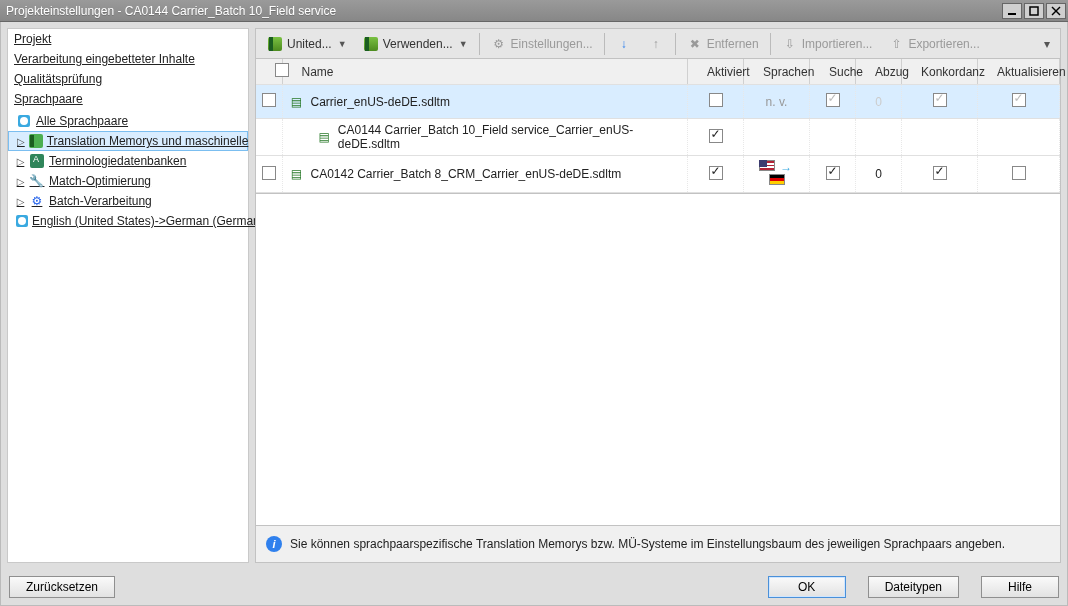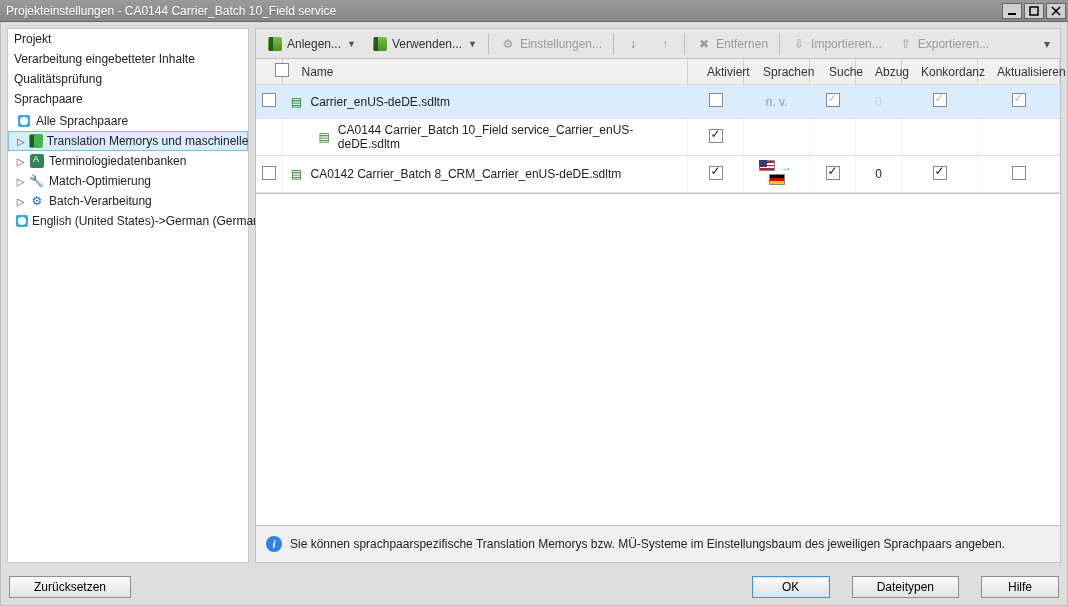--- a/index.html
+++ b/index.html
@@ -10,21 +10,21 @@
   .titlebar { height:22px; background:linear-gradient(#9a9a9a,#878787); color:#fff; display:flex; align-items:center; padding:0 2px 0 6px; border-bottom:1px solid #666;gap:45px; }
   .titlebar .title { font-size:12px; text-shadow:0 1px 0 rgba(0,0,0,.2); }
   .winbtns { margin-left:auto; display:flex; }
   .winbtn { width:20px; height:16px; margin-left:2px; background:#cfcfcf; border:1px solid #666; display:flex; align-items:center; justify-content:center; cursor:pointer; }
   .winbtn svg { display:block; }
 
   .outer { position:absolute; top:22px; left:0; right:0; bottom:0; background:#dedede; border:1px solid #bbb; border-top:none;}
   .content { display:flex; height:calc(100% - 36px); }
 
   
-  .sidebar { width:242px; background:#fff; border:1px solid #c9c9c9; margin:6px 6px 6px 6px; display:flex; flex-direction:column; font-size:12px; }
+  .sidebar { width:242px; background:#fff; border:1px solid #c9c9c9; margin:6px 6px 6px 6px; display:flex; flex-direction:column; font-size:12px;text-decoration:underline; }
   .sidebar .item { padding:3px 6px; cursor:pointer; white-space:nowrap; overflow:hidden; text-overflow:ellipsis;}
   .sidebar .tree { padding:2px 0;}
   .tree-item { display:flex; align-items:center; padding:2px 4px 2px 8px; cursor:pointer; white-space:nowrap; }
   .tree-item.level1 { padding-left:18px;}
   .tree-item.level1 .exp { margin-left:-10px;}
   .tree-item .exp { width:9px; height:9px; display:inline-flex; align-items:center; justify-content:center; margin-right:4px; color:#555; font-size:10px;}
   .tree-item .ticon { width:16px; height:16px; margin-right:4px; display:inline-flex; align-items:center; justify-content:center;}
   .tree-item.selected { background:#d9edff; border:1px solid #7bbef0; padding-top:1px; padding-bottom:1px;}
   .circle-db { width:12px; height:12px; background:#3aa9e0; border-radius:2px; position:relative;}
   .circle-db::after { content:""; position:absolute; top:2px; left:2px; width:8px; height:8px; background:#fff; border-radius:50%;}
@@ -64,21 +64,21 @@
   .flag-us::after{content:"";position:absolute;top:-1px;left:-1px;width:8px;height:7px;background:#3c3b6e;}
   .flag-de{ display:inline-block; width:16px;height:11px; background:linear-gradient(#000 0 33.3%, #dd0000 33.3% 66.6%, #ffce00 66.6% 100%); border:1px solid #888;}
   .arrow-r{ color:#3aa9e0; font-size:12px; margin:0 2px;}
 
   .spacer{ flex:1; background:#fff; border:1px solid #c2c2c2; border-top:none;}
   .infobar { background:#f0f0f0; border:1px solid #c2c2c2; border-top:none; padding:10px 10px; display:flex; align-items:center; gap:8px; font-size:12px;}
   .info-ic{ width:16px;height:16px;border-radius:50%;background:#2f80ed;color:#fff;display:flex;align-items:center;justify-content:center;font-weight:bold;font-style:italic;font-size:11px;}
 
   
   .btnbar{ position:absolute; left:0; right:0; bottom:0; height:36px; background:#dedede; display:flex; align-items:center; padding:0 8px; border-top:0px solid #bbb;}
-  .btn{ min-width:78px; height:22px; background:linear-gradient(#fafafa,#e2e2e2); border:1px solid #8f8f8f; cursor:pointer; font-size:12px; padding:0 24px;}
+  .btn{ min-width:78px; height:22px; background:linear-gradient(#fafafa,#e2e2e2); border:1px solid #8f8f8f; cursor:pointer; font-size:12px; padding:0 16px;}
   .btn.primary{ border:1px solid #4a90d9; box-shadow:0 0 0 1px #cfe6ff inset;}
   .btnbar .right{ margin-left:auto; display:flex; gap:22px;}
 </style>
 </head>
 <body>
 
 <div class="titlebar">
   <span class="title">Projekteinstellungen - CA0144 Carrier_Batch 10_Field service</span>
   <div class="winbtns">
     <div class="winbtn">
@@ -149,21 +149,21 @@
       </div>
     </div>
 
     <div class="main">
 
       <div class="toolbar">
         <div class="tbtn">
           <span class="ic">
               <span class="ic-db"></span>
             </span>
-          <span>Anlegen...</span>
+          <span>United...</span>
           <span class="caret">▼</span>
         </div>
         <div class="tbtn">
           <span class="ic">
               <span class="ic-db"></span>
             </span>
           <span>Verwenden...</span>
           <span class="caret">▼</span>
         </div>
         <div class="sep"></div>

